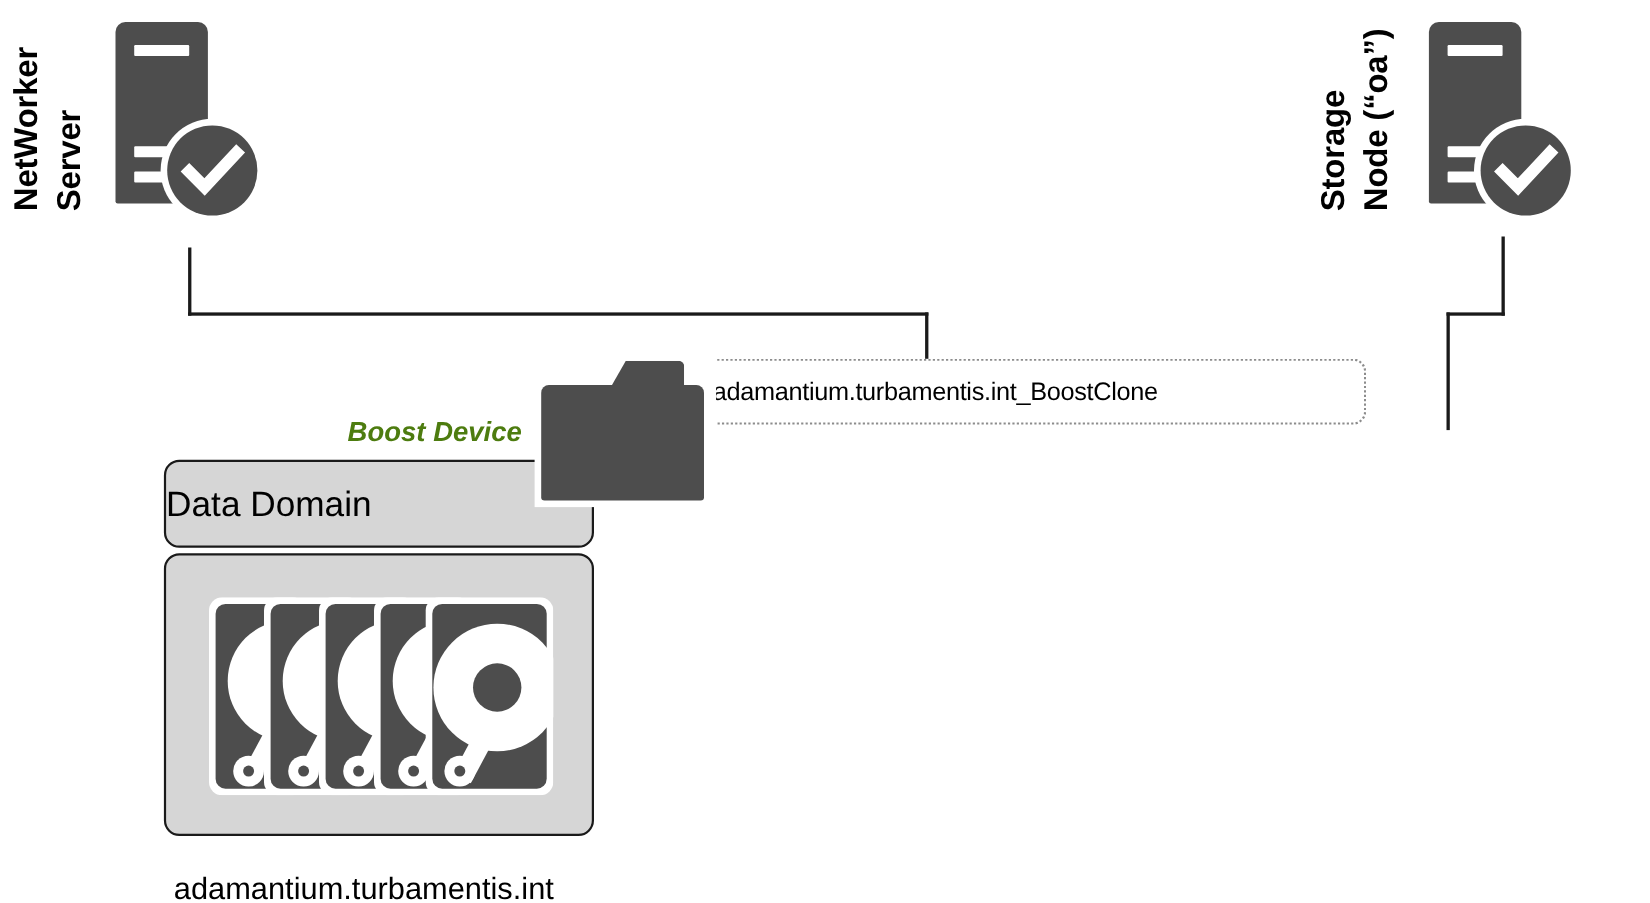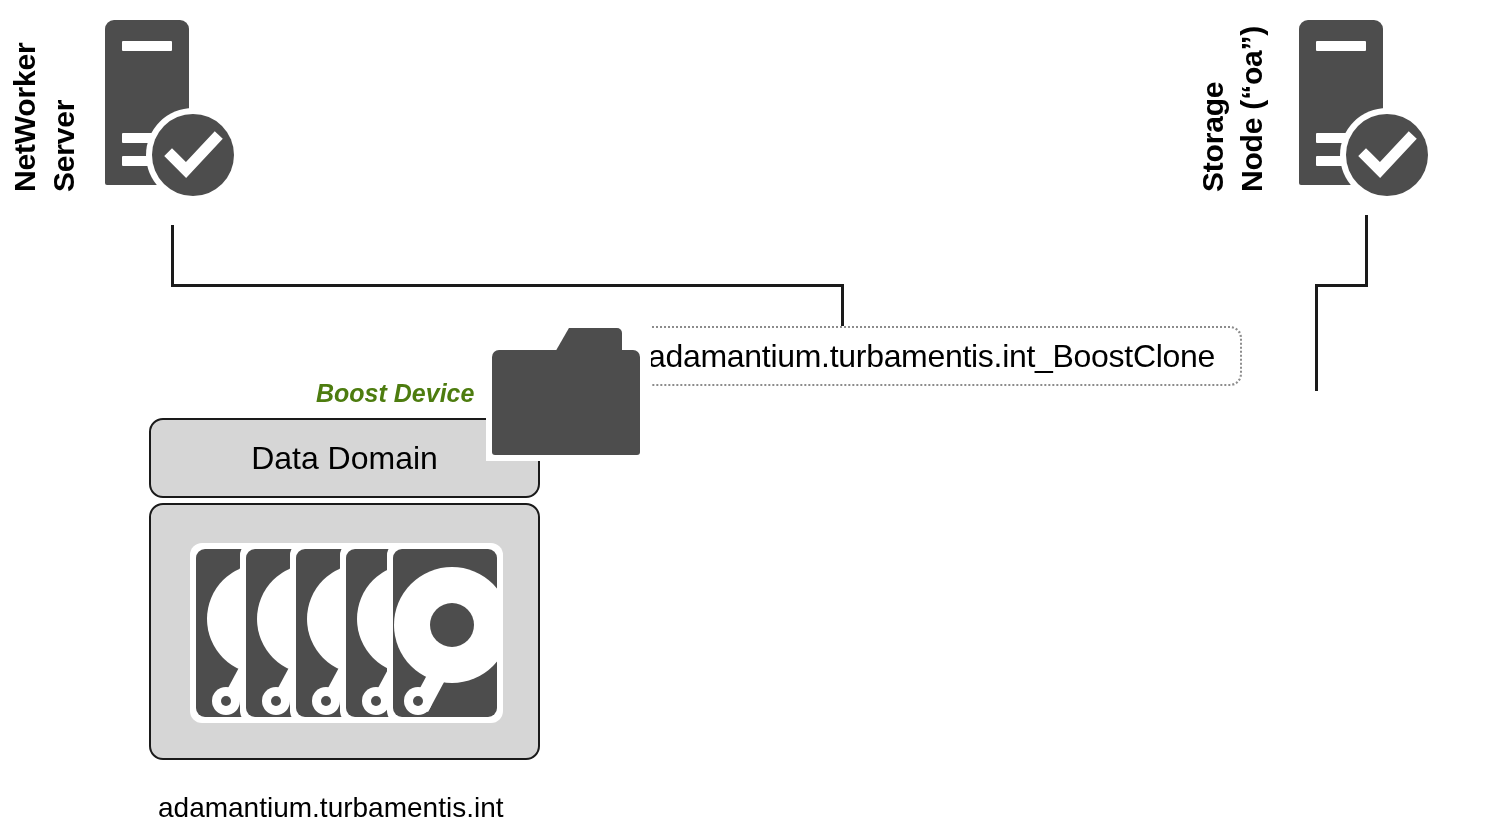--- a/index.html
+++ b/index.html
@@ -130,21 +130,21 @@
   .dd-head, .dd-body {
     position: absolute;
     background: #d6d6d6;
     border: 2px solid #1a1a1a;
     box-sizing: border-box;
     border-radius: 14px;
   }
   .dd-head {
     display: flex;
     align-items: center;
-    justify-content: center;
+    justify-content: flex-start;
   }
   .dd-head-text {
     font-size: 32px;
     color: #000000;
     white-space: nowrap;
   }
   .disk-array {
     position: absolute;
     display: block;
   }
@@ -159,21 +159,21 @@
   .callout {
     position: absolute;
     box-sizing: border-box;
     border: 2px dotted #8c8c8c;
     border-radius: 12px;
     background: #ffffff;
     display: flex;
     align-items: center;
   }
   .callout-text {
-    font-size: 32px;
+    font-size: 23px;
     color: #000000;
     white-space: nowrap;
     padding-left: 14px;
     letter-spacing: -0.3px;
   }
 </style>
 </head>
 <body>
 
 <div id="canvas">

